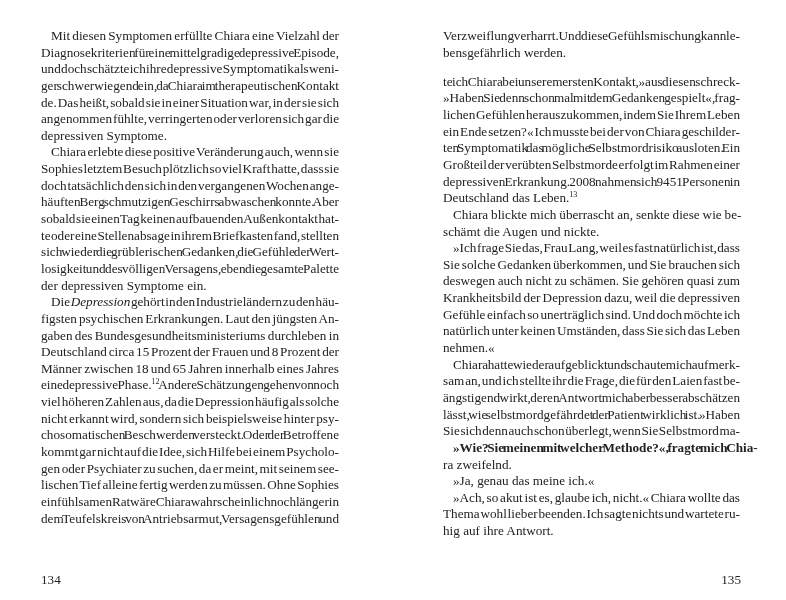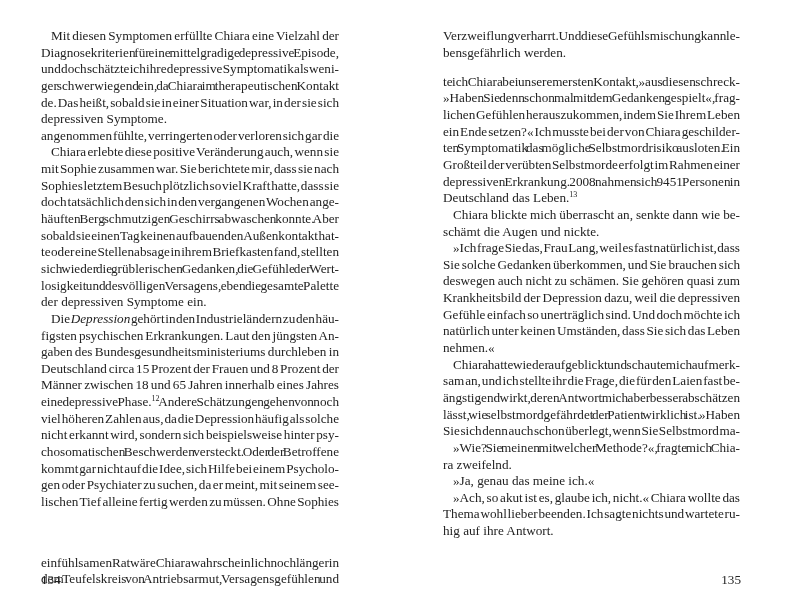--- a/index.html
+++ b/index.html
@@ -28,74 +28,73 @@
 </style>
 </head>
 <body>
 
 <div class="page left" id="left-page">
     <div class="line indent" style="white-space: nowrap;"><span style="white-space: nowrap; word-spacing: -1.03348px;">Mit diesen Symptomen erfüllte Chiara eine Vielzahl der</span></div>
     <div class="line" style="white-space: nowrap;"><span style="white-space: nowrap; word-spacing: -4.4125px;">Diagnosekriterien für eine mittelgradige depressive Episode,</span></div>
     <div class="line" style="white-space: nowrap;"><span style="white-space: nowrap; word-spacing: -3.03516px;">und doch schätzte ich ihre depressive Symptomatik als weni-</span></div>
     <div class="line" style="white-space: nowrap;"><span style="white-space: nowrap; word-spacing: -4.30134px;">ger schwerwiegend ein, da Chiara im therapeutischen Kontakt</span></div>
     <div class="line" style="white-space: nowrap;"><span style="white-space: nowrap; word-spacing: -2.19401px;">de. Das heißt, sobald sie in einer Situation war, in der sie sich</span></div>
+    <div class="line" style="white-space: nowrap;"><span style="white-space: nowrap; word-spacing: -2.3125px;">angenommen fühlte, verringerten oder verloren sich gar die</span></div>
     <div class="line last">depressiven Symptome.</div>
-    <div class="line" style="white-space: nowrap;"><span style="white-space: nowrap; word-spacing: -2.3125px;">angenommen fühlte, verringerten oder verloren sich gar die</span></div>
     <div class="line indent" style="white-space: nowrap;"><span style="white-space: nowrap; word-spacing: -1.92857px;">Chiara erlebte diese positive Veränderung auch, wenn sie</span></div>
-    <div class="line" style="white-space: nowrap;"><span style="white-space: nowrap; word-spacing: -1.86632px;">mit Sophie zusammen war. Sie berichtete mir, dass sie nach</span></div>
     <div class="line" style="white-space: nowrap;"><span style="white-space: nowrap; word-spacing: -2.53646px;">Sophies letztem Besuch plötzlich so viel Kraft hatte, dass sie</span></div>
     <div class="line" style="white-space: nowrap;"><span style="white-space: nowrap; word-spacing: -2.38086px;">doch tatsächlich den sich in den vergangenen Wochen ange-</span></div>
     <div class="line" style="white-space: nowrap;"><span style="white-space: nowrap; word-spacing: -4.43229px;">häuften Berg schmutzigen Geschirrs abwaschen konnte. Aber</span></div>
     <div class="line" style="white-space: nowrap;"><span style="white-space: nowrap; word-spacing: -2.72545px;">sobald sie einen Tag keinen aufbauenden Außenkontakt hat-</span></div>
     <div class="line" style="white-space: nowrap;"><span style="white-space: nowrap; word-spacing: -2.80273px;">te oder eine Stellenabsage in ihrem Briefkasten fand, stellten</span></div>
     <div class="line" style="white-space: nowrap;"><span style="white-space: nowrap; word-spacing: -4.37695px;">sich wieder die grüblerischen Gedanken, die Gefühle der Wert-</span></div>
     <div class="line" style="white-space: nowrap;"><span style="white-space: nowrap; word-spacing: -3.875px; margin-top: 48px;">losigkeit und des völligen Versagens, eben die gesamte Palette</span></div>
     <div class="line last">der depressiven Symptome ein.</div>
     <div class="line indent" style="white-space: nowrap;"><span style="white-space: nowrap; word-spacing: -2.66992px;"><span>Die </span><i>Depression</i><span> gehört in den Industrieländern zu den häu-</span></span></div>
     <div class="line" style="white-space: nowrap;"><span style="white-space: nowrap; word-spacing: -1.30208px;">figsten psychischen Erkrankungen. Laut den jüngsten An-</span></div>
     <div class="line" style="white-space: nowrap;"><span style="white-space: nowrap; word-spacing: -0.949219px;">gaben des Bundesgesundheitsministeriums durchleben in</span></div>
     <div class="line" style="white-space: nowrap;"><span style="white-space: nowrap; word-spacing: -1.51562px;">Deutschland circa 15 Prozent der Frauen und 8 Prozent der</span></div>
     <div class="line" style="white-space: nowrap;"><span style="white-space: nowrap; word-spacing: -1.11133px;">Männer zwischen 18 und 65 Jahren innerhalb eines Jahres</span></div>
     <div class="line" style="white-space: nowrap;"><span style="white-space: nowrap; word-spacing: -3.87946px;"><span>eine depressive Phase.</span><sup>12</sup><span> Andere Schätzungen gehen von noch</span></span></div>
     <div class="line" style="white-space: nowrap;"><span style="white-space: nowrap; word-spacing: -2.36979px;">viel höheren Zahlen aus, da die Depression häufig als solche</span></div>
     <div class="line" style="white-space: nowrap;"><span style="white-space: nowrap; word-spacing: -1.58705px;">nicht erkannt wird, sondern sich beispielsweise hinter psy-</span></div>
     <div class="line" style="white-space: nowrap;"><span style="white-space: nowrap; word-spacing: -4.8px;">chosomatischen Beschwerden versteckt. Oder der Betroffene</span></div>
     <div class="line" style="white-space: nowrap;"><span style="white-space: nowrap; word-spacing: -2.39062px;">kommt gar nicht auf die Idee, sich Hilfe bei einem Psycholo-</span></div>
     <div class="line" style="white-space: nowrap;"><span style="white-space: nowrap; word-spacing: -1.69375px;">gen oder Psychiater zu suchen, da er meint, mit seinem see-</span></div>
     <div class="line" style="white-space: nowrap;"><span style="white-space: nowrap; word-spacing: -1.89258px;">lischen Tief alleine fertig werden zu müssen. Ohne Sophies</span></div>
-    <div class="line" style="white-space: nowrap; margin-top: 44px;"><span style="white-space: nowrap; word-spacing: -3.41295px;">einfühlsamen Rat wäre Chiara wahrscheinlich noch länger in</span></div>
+    <div class="line" style="white-space: nowrap;"><span style="white-space: nowrap; word-spacing: -3.41295px;">einfühlsamen Rat wäre Chiara wahrscheinlich noch länger in</span></div>
     <div class="line" style="white-space: nowrap;"><span style="white-space: nowrap; word-spacing: -4.57812px;">dem Teufelskreis von Antriebsarmut, Versagensgefühlen und</span></div>
   </div>
 <div class="page right" id="right-page">
     <div class="line" style="white-space: nowrap;"><span style="white-space: nowrap; word-spacing: -3.53906px;">Verzweiflung verharrt. Und diese Gefühlsmischung kann le-</span></div>
     <div class="line last">bensgefährlich werden.</div>
     <div class="line blank"></div>
     <div class="line" style="white-space: nowrap;"><span style="white-space: nowrap; word-spacing: -3.78299px;">te ich Chiara bei unserem ersten Kontakt, »aus diesen schreck-</span></div>
     <div class="line" style="white-space: nowrap;"><span style="white-space: nowrap; word-spacing: -4.11111px;">»Haben Sie denn schon mal mit dem Gedanken gespielt«, frag-</span></div>
     <div class="line" style="white-space: nowrap;"><span style="white-space: nowrap; word-spacing: -2.4401px; margin-top: 36px;">lichen Gefühlen herauszukommen, indem Sie Ihrem Leben</span></div>
     <div class="line" style="white-space: nowrap;"><span style="white-space: nowrap; word-spacing: -2.32812px;">ein Ende setzen?« Ich musste bei der von Chiara geschilder-</span></div>
     <div class="line" style="white-space: nowrap;"><span style="white-space: nowrap; word-spacing: -5.38281px;">ten Symptomatik das mögliche Selbstmordrisiko ausloten. Ein</span></div>
     <div class="line" style="white-space: nowrap;"><span style="white-space: nowrap; word-spacing: -2.61607px;">Großteil der verübten Selbstmorde erfolgt im Rahmen einer</span></div>
     <div class="line" style="white-space: nowrap;"><span style="white-space: nowrap; word-spacing: -4.03348px;">depressiven Erkrankung. 2008 nahmen sich 9451 Personen in</span></div>
     <div class="line last"><span>Deutschland das Leben.</span><sup>13</sup><span></span></div>
-    <div class="line indent" style="white-space: nowrap;"><span style="white-space: nowrap; word-spacing: -0.332031px;">Chiara blickte mich überrascht an, senkte dann wie be-</span></div>
+    <div class="line indent" style="white-space: nowrap;"><span style="white-space: nowrap; word-spacing: -0.332031px;">Chiara blickte mich überrascht an, senkte diese wie be-</span></div>
     <div class="line last">schämt die Augen und nickte.</div>
     <div class="line indent" style="white-space: nowrap;"><span style="white-space: nowrap; word-spacing: -2.74148px;">»Ich frage Sie das, Frau Lang, weil es fast natürlich ist, dass</span></div>
     <div class="line" style="white-space: nowrap;"><span style="white-space: nowrap; word-spacing: -1.31027px;">Sie solche Gedanken überkommen, und Sie brauchen sich</span></div>
     <div class="line" style="white-space: nowrap;"><span style="white-space: nowrap; word-spacing: -0.548828px;">deswegen auch nicht zu schämen. Sie gehören quasi zum</span></div>
     <div class="line" style="white-space: nowrap;"><span style="white-space: nowrap; word-spacing: -1.09896px;">Krankheitsbild der Depression dazu, weil die depressiven</span></div>
     <div class="line" style="white-space: nowrap;"><span style="white-space: nowrap; word-spacing: -1.83008px;">Gefühle einfach so unerträglich sind. Und doch möchte ich</span></div>
     <div class="line" style="white-space: nowrap;"><span style="white-space: nowrap; word-spacing: -1.65039px;">natürlich unter keinen Umständen, dass Sie sich das Leben</span></div>
     <div class="line last">nehmen.«</div>
     <div class="line indent" style="white-space: nowrap;"><span style="white-space: nowrap; word-spacing: -3.72545px;">Chiara hatte wieder aufgeblickt und schaute mich aufmerk-</span></div>
     <div class="line" style="white-space: nowrap;"><span style="white-space: nowrap; word-spacing: -2.36538px;">sam an, und ich stellte ihr die Frage, die für den Laien fast be-</span></div>
     <div class="line" style="white-space: nowrap;"><span style="white-space: nowrap; word-spacing: -3.81696px;">ängstigend wirkt, deren Antwort mich aber besser abschätzen</span></div>
     <div class="line" style="white-space: nowrap;"><span style="white-space: nowrap; word-spacing: -4.81696px;">lässt, wie selbstmordgefährdet der Patient wirklich ist. »Haben</span></div>
     <div class="line" style="white-space: nowrap;"><span style="white-space: nowrap; word-spacing: -2.72917px;">Sie sich denn auch schon überlegt, wenn Sie Selbstmord ma-</span></div>
-    <div class="line indent" style="white-space: nowrap;"><span style="white-space: nowrap; word-spacing: -4.66016px;">»Wie? Sie meinen mit welcher Methode?«, fragte mich Chia-</span></div>
+    <div class="line indent" style="white-space: nowrap; font-weight: bold;"><span style="white-space: nowrap; word-spacing: -4.66016px;">»Wie? Sie meinen mit welcher Methode?«, fragte mich Chia-</span></div>
     <div class="line last">ra zweifelnd.</div>
     <div class="line indent last">»Ja, genau das meine ich.«</div>
     <div class="line indent" style="white-space: nowrap;"><span style="white-space: nowrap; word-spacing: -1.55156px;">»Ach, so akut ist es, glaube ich, nicht.« Chiara wollte das</span></div>
     <div class="line" style="white-space: nowrap;"><span style="white-space: nowrap; word-spacing: -2.47917px;">Thema wohl lieber beenden. Ich sagte nichts und wartete ru-</span></div>
     <div class="line last">hig auf ihre Antwort.</div>
   </div>
 
 <div class="pnum left">134</div>
 <div class="pnum right">135</div>
 

